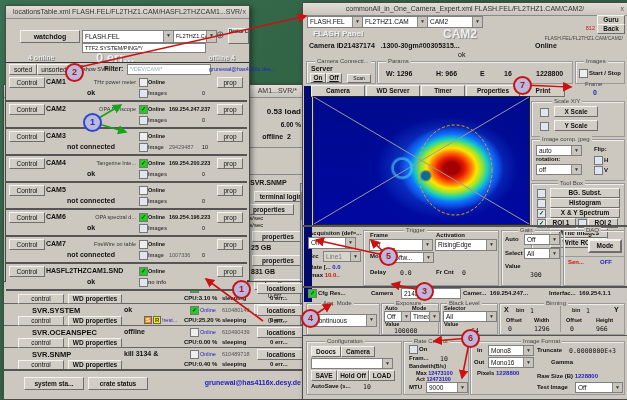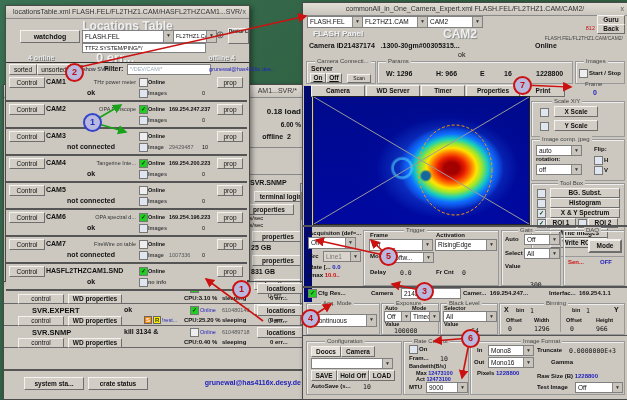--- a/index.html
+++ b/index.html
@@ -50,21 +50,21 @@
 </head>
 <body>
 
 <div id="stage">
 
   <div class="win" style="left:3px;top:84px;width:307px;height:314px;">
     <div class="tb">
       <span style="position:absolute;right:14px;">AM1...SVR/*</span>
       <span class="x">x</span>
     </div>
-    <div class="lbl" style="right:10px;top:22px;font-size:8px;">0.18 load</div>
+    <div class="lbl" style="right:10px;top:22px;font-size:8px;">0.53 load</div>
     <div class="lbl" style="right:10px;top:36px;font-size:6.5px;">6.00 %</div>
     <div class="lbl" style="right:20px;top:48px;">
       <span>offline</span>&nbsp;&nbsp;<span>2</span>
     </div>
     <div class="abs" style="left:245px;top:62px;width:52px;height:26px;border:1px solid #888;background:#ccc8c0;"></div>
     <div class="lbl" style="left:246px;top:94px;">SVR.SNMP</div>
     <div class="btn" style="left:250px;top:106px;width:52px;height:9px;line-height:9px;">terminal login</div>
     <div class="btn" style="left:240px;top:119px;width:48px;height:9px;line-height:9px;">properties</div>
     <div class="lbl sm" style="left:242px;top:130px;">es/sec</div>
     <div class="lbl sm" style="left:242px;top:137px;">es/sec</div>
@@ -90,36 +90,50 @@
       <span class="btn" style="left: 253px; top: 1px; width: 46px; height: 9px; line-height: 9px; position: absolute;">locations</span>
       <span class="btn" style="left: 14px; top: 12px; width: 44px; height: 8px; line-height: 8px; font-weight: normal; position: absolute;">control</span>
       <span class="btn" style="left: 64px; top: 12px; width: 52px; height: 8px; line-height: 8px; position: absolute;">WD properties</span>
 
       <span class="lbl sm" style="left: 180px; top: 13px; font-weight: bold; position: absolute;">CPU:3.10 %</span>
       <span class="lbl sm" style="left: 218px; top: 13px; font-weight: bold; position: absolute;">sleeping</span>
       <span class="lbl sm" style="left: 266px; top: 13px; font-weight: bold; position: absolute;">0 err...</span>
     </div>
 
     <div class="abs" style="position:relative;width:305px;height:21px;border-bottom:1px solid #666;">
-      <span class="lbl" style="left: 28px; top: 2px; font-size: 7.5px; position: absolute;">SVR.EXPERT</span>
+      <span class="lbl" style="left: 28px; top: 2px; font-size: 7.5px; position: absolute;">SVR.SYSTEM</span>
       <span class="lbl" style="left: 120px; top: 2px; position: absolute;">ok</span>
       <span class="cb checked" style="left: 186px; top: 2px; position: absolute;"></span>
       <span class="lbl tiny blue hide-empty" style="left: 196px; top: 3px; position: absolute;">Online</span>
       <span class="lbl tiny hide-empty" style="left: 218px; top: 3px; color: rgb(85, 85, 85); position: absolute;">610480143</span>
       <span class="btn" style="left: 253px; top: 1px; width: 46px; height: 9px; line-height: 9px; position: absolute;">locations</span>
       <span class="btn" style="left: 14px; top: 12px; width: 44px; height: 8px; line-height: 8px; font-weight: normal; position: absolute;">control</span>
       <span class="btn" style="left: 64px; top: 12px; width: 52px; height: 8px; line-height: 8px; position: absolute;">WD properties</span>
       <span class="badge hide-empty" style="position:absolute;left:140px;top:12px;background:#ff8800;color:#fff;">S</span>
       <span class="badge hide-empty" style="position:absolute;left:149px;top:12px;background:#ffee00;color:#333;">R</span>
       <span class="lbl tiny blue hide-empty" style="left: 158px; top: 13px; position: absolute;">!rest...</span>
       <span class="lbl sm" style="left: 180px; top: 13px; font-weight: bold; position: absolute;">CPU:25.20 %</span>
       <span class="lbl sm" style="left: 218px; top: 13px; font-weight: bold; position: absolute;">sleeping</span>
       <span class="lbl sm" style="left: 266px; top: 13px; font-weight: bold; position: absolute;">0 err...</span>
     </div>
 
+    <div class="abs" style="position:relative;width:305px;height:21px;border-bottom:1px solid #666;">
+      <span class="lbl" style="left: 28px; top: 2px; font-size: 7.5px; position: absolute;">SVR.OCEANSPEC</span>
+      <span class="lbl" style="left: 120px; top: 2px; position: absolute;">offline</span>
+      <span class="cb" style="left: 186px; top: 2px; position: absolute;"></span>
+      <span class="lbl tiny blue hide-empty" style="left: 196px; top: 3px; position: absolute;">Online</span>
+      <span class="lbl tiny hide-empty" style="left: 218px; top: 3px; color: rgb(85, 85, 85); position: absolute;">610490439</span>
+      <span class="btn" style="left: 253px; top: 1px; width: 46px; height: 9px; line-height: 9px; position: absolute;">locations</span>
+      <span class="btn" style="left: 14px; top: 12px; width: 44px; height: 8px; line-height: 8px; font-weight: normal; position: absolute;">control</span>
+      <span class="btn" style="left: 64px; top: 12px; width: 52px; height: 8px; line-height: 8px; position: absolute;">WD properties</span>
+
+      <span class="lbl sm" style="left: 180px; top: 13px; font-weight: bold; position: absolute;">CPU:0.00 %</span>
+      <span class="lbl sm" style="left: 218px; top: 13px; font-weight: bold; position: absolute;">sleeping</span>
+      <span class="lbl sm" style="left: 266px; top: 13px; font-weight: bold; position: absolute;">0 err...</span>
+    </div>
 
     <div class="abs" style="position:relative;width:305px;height:21px;border-bottom:1px solid #666;">
       <span class="lbl" style="left: 28px; top: 2px; font-size: 7.5px; position: absolute;">SVR.SNMP</span>
       <span class="lbl" style="left: 120px; top: 2px; position: absolute;">kill 3134 &amp;</span>
       <span class="cb" style="left: 186px; top: 2px; position: absolute;"></span>
       <span class="lbl tiny blue hide-empty" style="left: 196px; top: 3px; position: absolute;">Online</span>
       <span class="lbl tiny hide-empty" style="left: 218px; top: 3px; color: rgb(85, 85, 85); position: absolute;">610489718</span>
       <span class="btn" style="left: 253px; top: 1px; width: 46px; height: 9px; line-height: 9px; position: absolute;">locations</span>
       <span class="btn" style="left: 14px; top: 12px; width: 44px; height: 8px; line-height: 8px; font-weight: normal; position: absolute;">control</span>
       <span class="btn" style="left: 64px; top: 12px; width: 52px; height: 8px; line-height: 8px; position: absolute;">WD properties</span>
@@ -135,21 +149,20 @@
     <div class="btn" style="left:20px;top:292px;width:58px;height:11px;line-height:11px;">system sta...</div>
     <div class="btn" style="left:84px;top:292px;width:58px;height:11px;line-height:11px;">crate status</div>
     <div class="lbl blue" style="right:10px;top:294px;font-size:7px;">grunewal@has4116x.desy.de</div>
   </div>
 
   <div class="win" style="left:5px;top:5px;width:243px;height:274px;z-index:10;">
     <div class="tb">
       <span>locationsTable.xml   FLASH.FEL/FL2THZ1.CAM/HASFL2THZCAM1...SVR/</span>
       <span class="x">x</span>
     </div>
-    <div class="abs hdr" style="left:0;top:13px;width:100%;text-align:center;">Locations Table</div>
     <div class="btn" style="left:14px;top:24px;width:58px;height:11px;line-height:11px;font-size:7px;">watchdog</div>
     <div class="combo" style="left:76px;top:24px;width:88px;height:11px;line-height:11px;">
       <span>FLASH.FEL</span><span class="ar">▼</span>
     </div>
     <div class="combo" style="left:167px;top:24px;width:40px;height:11px;line-height:11px;font-size:5.5px;">
       <span>FL2THZ1.CAM</span><span class="ar">▼</span>
     </div>
     <div class="abs" style="left:210px;top:23px;font-size:10px;color:#555;">⊕</div>
     <div class="btn" style="left:222px;top:22px;width:19px;height:14px;font-size:4.5px;line-height:6px;">
       <span>Device Control</span>
@@ -441,21 +454,21 @@
       <span class="grp-t" style="left:16px;">Gain</span>
       <span class="lbl sm" style="left:3px;top:5px;font-weight:bold;">Auto</span>
       <span class="combo" style="left:22px;top:3px;width:32px;height:9px;line-height:9px;">
         <span>Off</span><span class="ar">▼</span>
       </span>
       <span class="lbl sm" style="left:3px;top:19px;font-weight:bold;">Select</span>
       <span class="combo" style="left:22px;top:17px;width:32px;height:9px;line-height:9px;">
         <span>All</span><span class="ar">▼</span>
       </span>
       <span class="lbl sm" style="left:3px;top:32px;font-weight:bold;">Value</span>
-      <span class="lbl sm spin" style="left:28px;top:50px;">300</span>
+      <span class="lbl sm spin" style="left:28px;top:40px;">300</span>
     </div>
     <div class="grp" style="left:260px;top:227px;width:60px;height:54px;">
       <span class="grp-t" style="left:20px;">DAQ</span>
       <span class="btn" style="left:24px;top:8px;width:30px;height:10px;line-height:10px;border-width:2px;">Mode</span>
       <span class="lbl sm red" style="left:4px;top:28px;font-weight:bold;">Sen...</span>
       <span class="lbl sm blue" style="left:36px;top:28px;font-weight:bold;">OFF</span>
     </div>
 
     <div class="rowline" style="top:283px;border-top:2px solid #555;"></div>
     <div class="cb checked" style="left:5px;top:286px;"></div>

